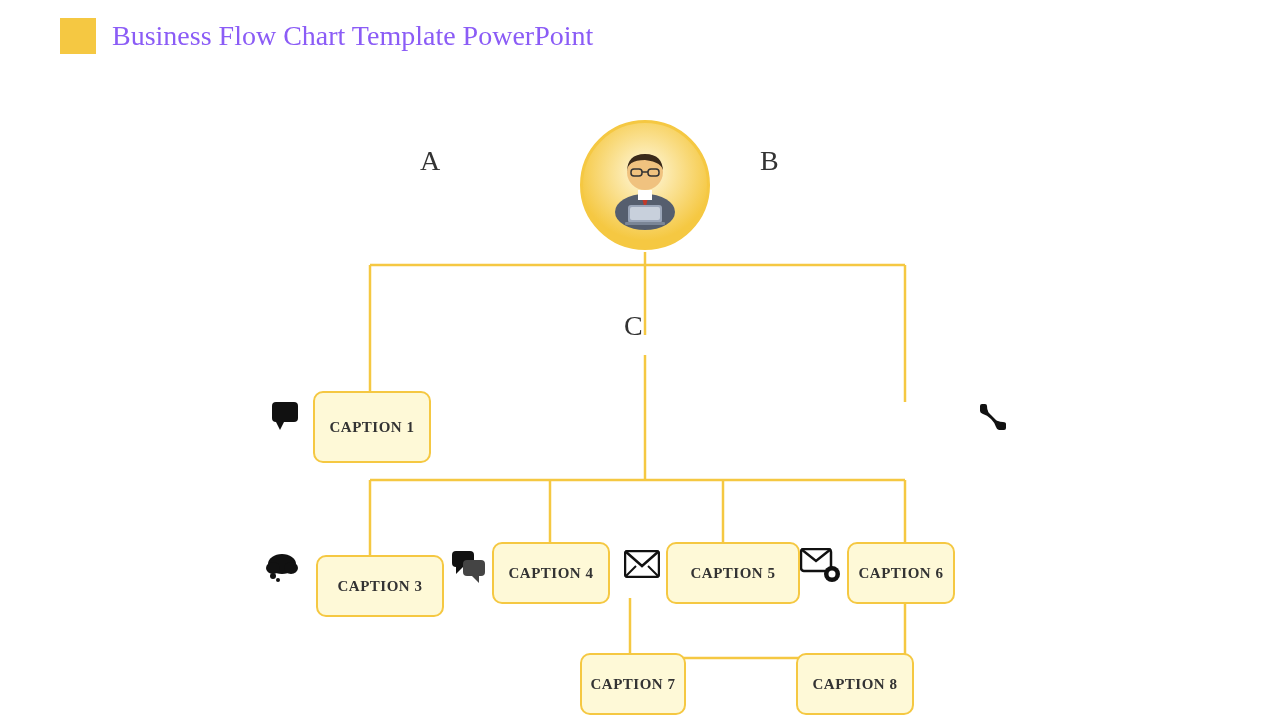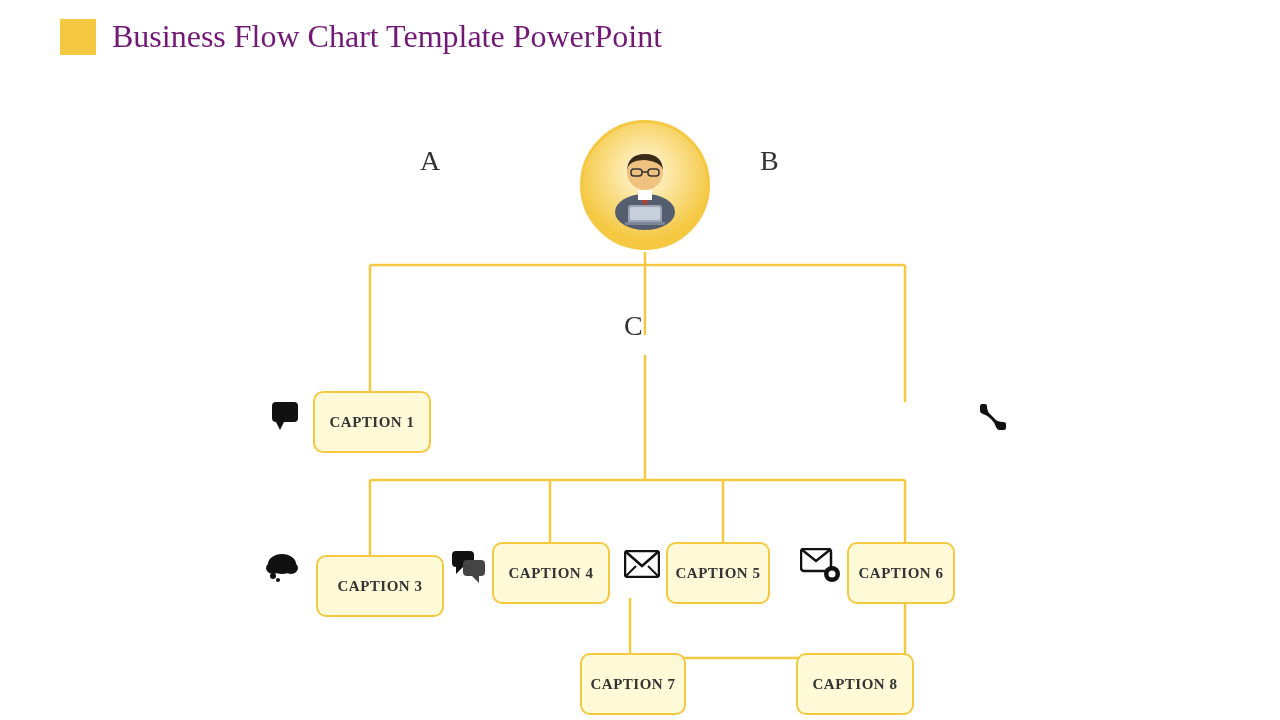--- a/index.html
+++ b/index.html
@@ -19,22 +19,22 @@
       padding: 18px 60px;
       gap: 16px;
     }
     .title-square {
       width: 36px;
       height: 36px;
       background: #f5c842;
       flex-shrink: 0;
     }
     .title-text {
-      font-size: 32px;
-      color: #701a75;
+      font-size: 28px;
+      color: #8b5cf6;
       font-weight: 400;
       font-family: 'Georgia', serif;
     }
 
     
     .chart-area {
       position: absolute;
       top: 90px;
       left: 0;
       width: 1280px;
@@ -184,34 +184,34 @@
       <rect x="28" y="65" width="34" height="18" rx="3" fill="#9aa5b8"></rect>
       <rect x="30" y="67" width="30" height="13" rx="2" fill="#c8d0dc"></rect>
       <rect x="25" y="82" width="40" height="3" rx="1" fill="#7a8596"></rect>
     </svg>
   </div>
 
   <div class="label-a">A</div>
   <div class="label-b">B</div>
   <div class="label-c">C</div>
 
-  <div class="caption-box" style="left:313px; top:301px; width:118px; height:62px;">
+  <div class="caption-box" style="left:313px; top:301px; width:118px; height:72px;">
     <span>CAPTION 1</span>
   </div>
 
 
   <div class="caption-box" style="left:316px; top:465px; width:128px; height:62px;">
     <span>CAPTION 3</span>
   </div>
 
   <div class="caption-box" style="left:492px; top:452px; width:118px; height:62px;text-align:right;">
     <span>CAPTION 4</span>
   </div>
 
-  <div class="caption-box" style="left:666px; top:452px; width:104px; height:62px;">
+  <div class="caption-box" style="left:666px; top:452px; width:134px; height:62px;">
     <span>CAPTION 5</span>
   </div>
 
   <div class="caption-box" style="left:847px; top:452px; width:108px; height:62px;">
     <span>CAPTION 6</span>
   </div>
 
   <div class="caption-box" style="left:580px; top:563px; width:106px; height:62px;">
     <span>CAPTION 7</span>
   </div>

